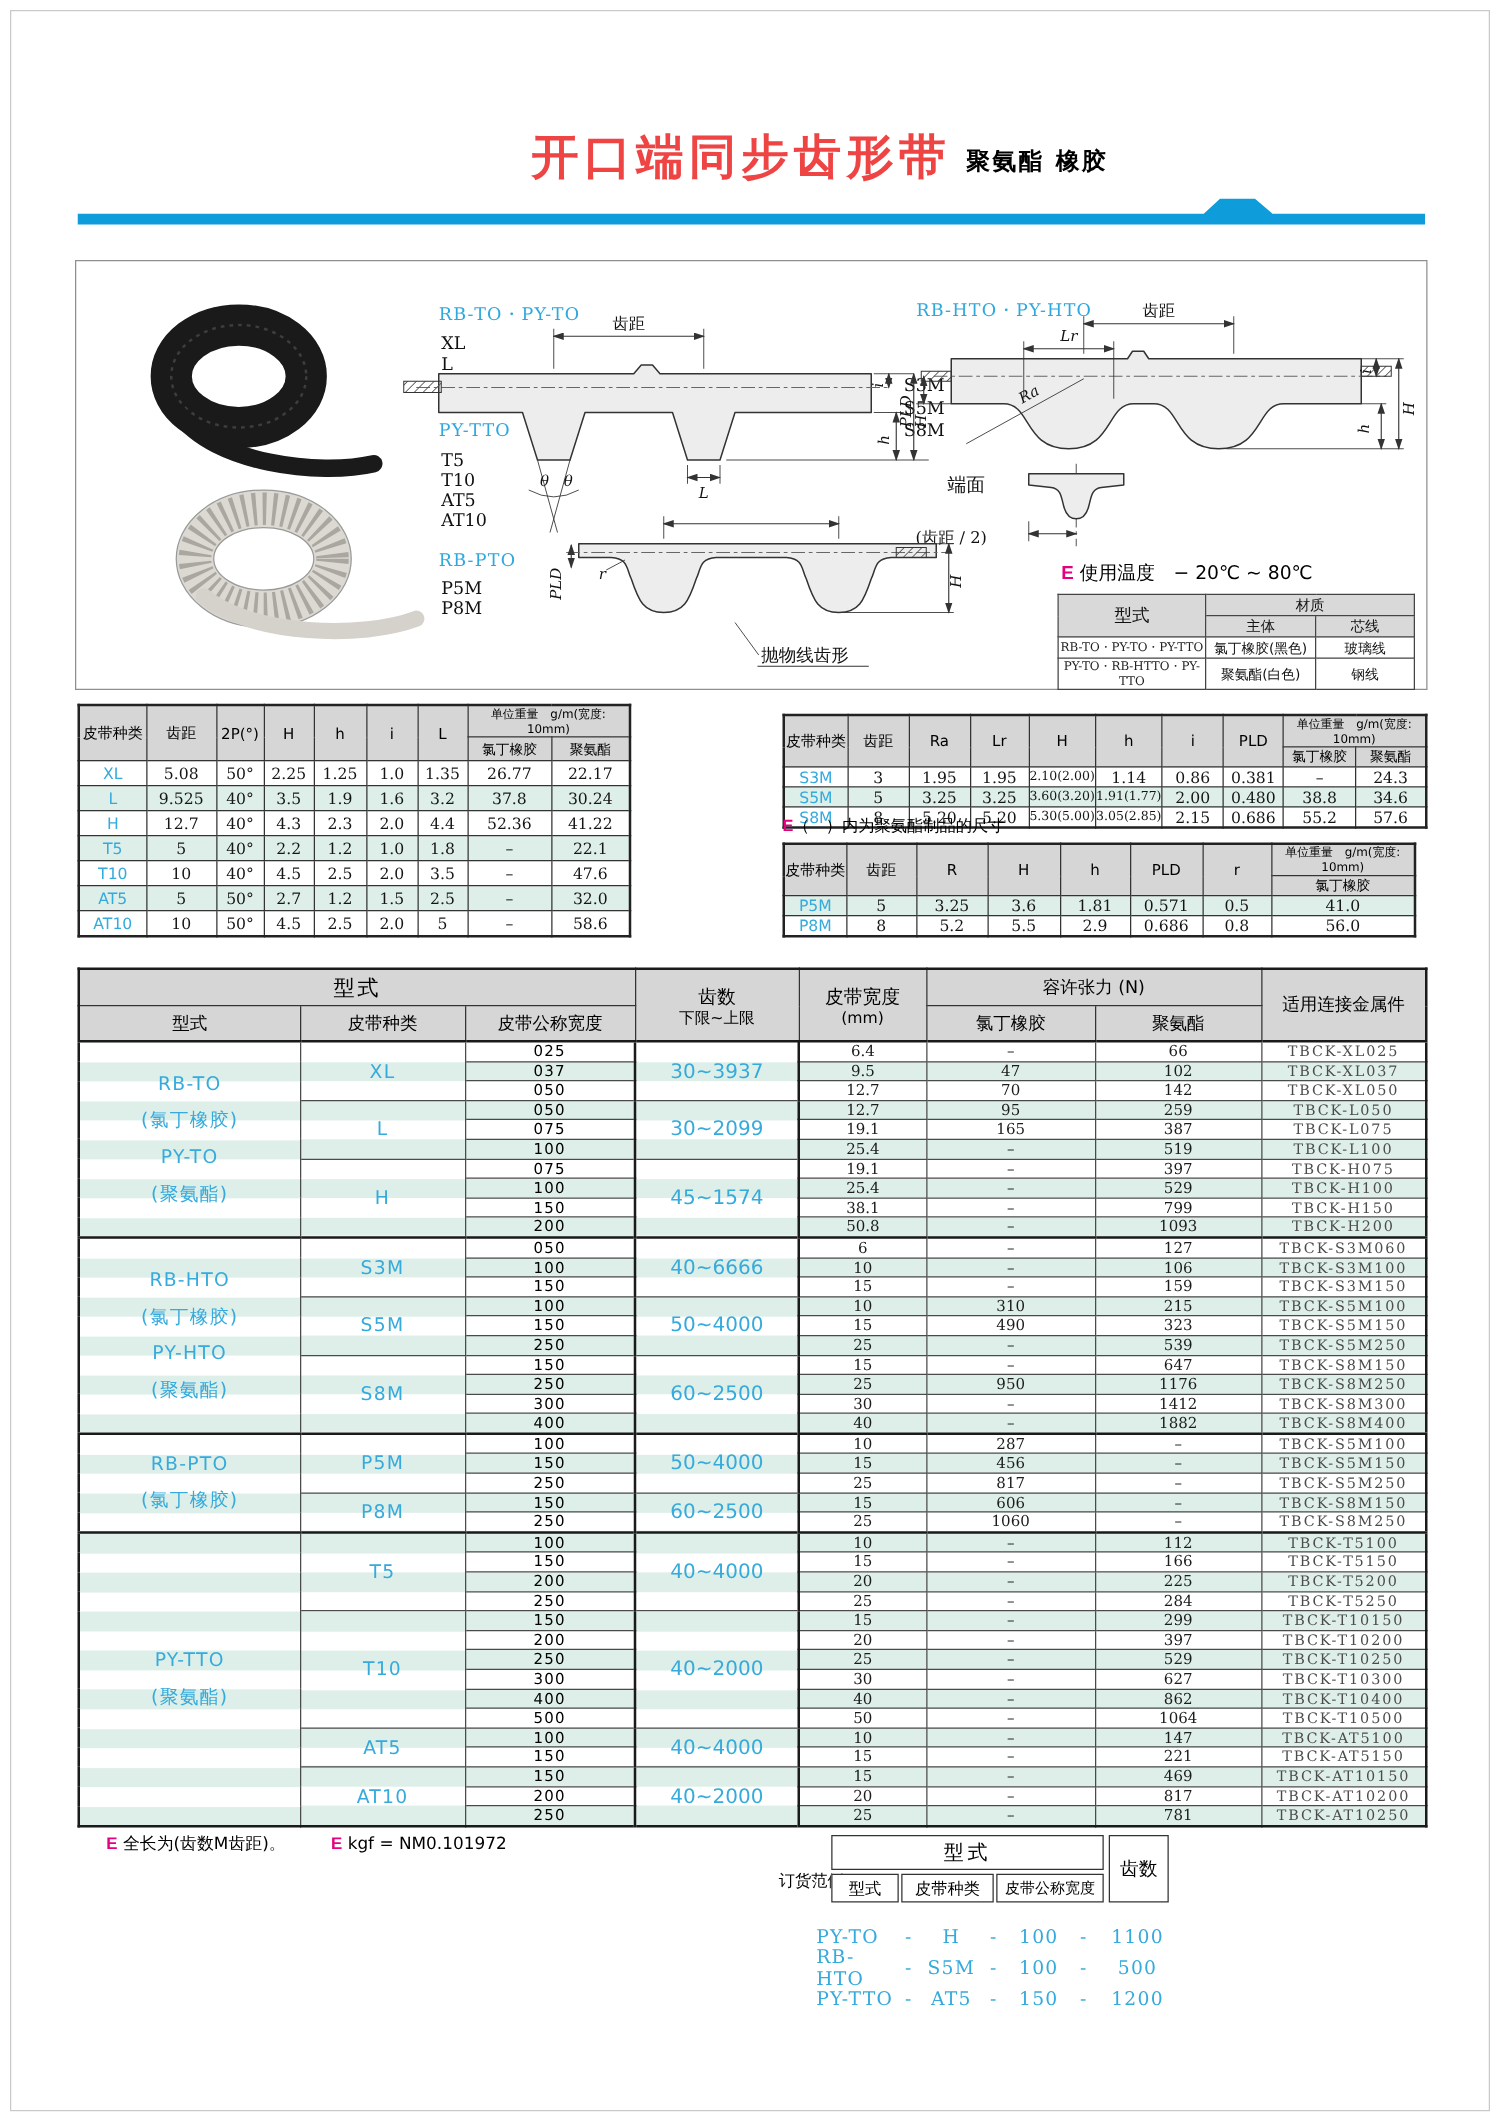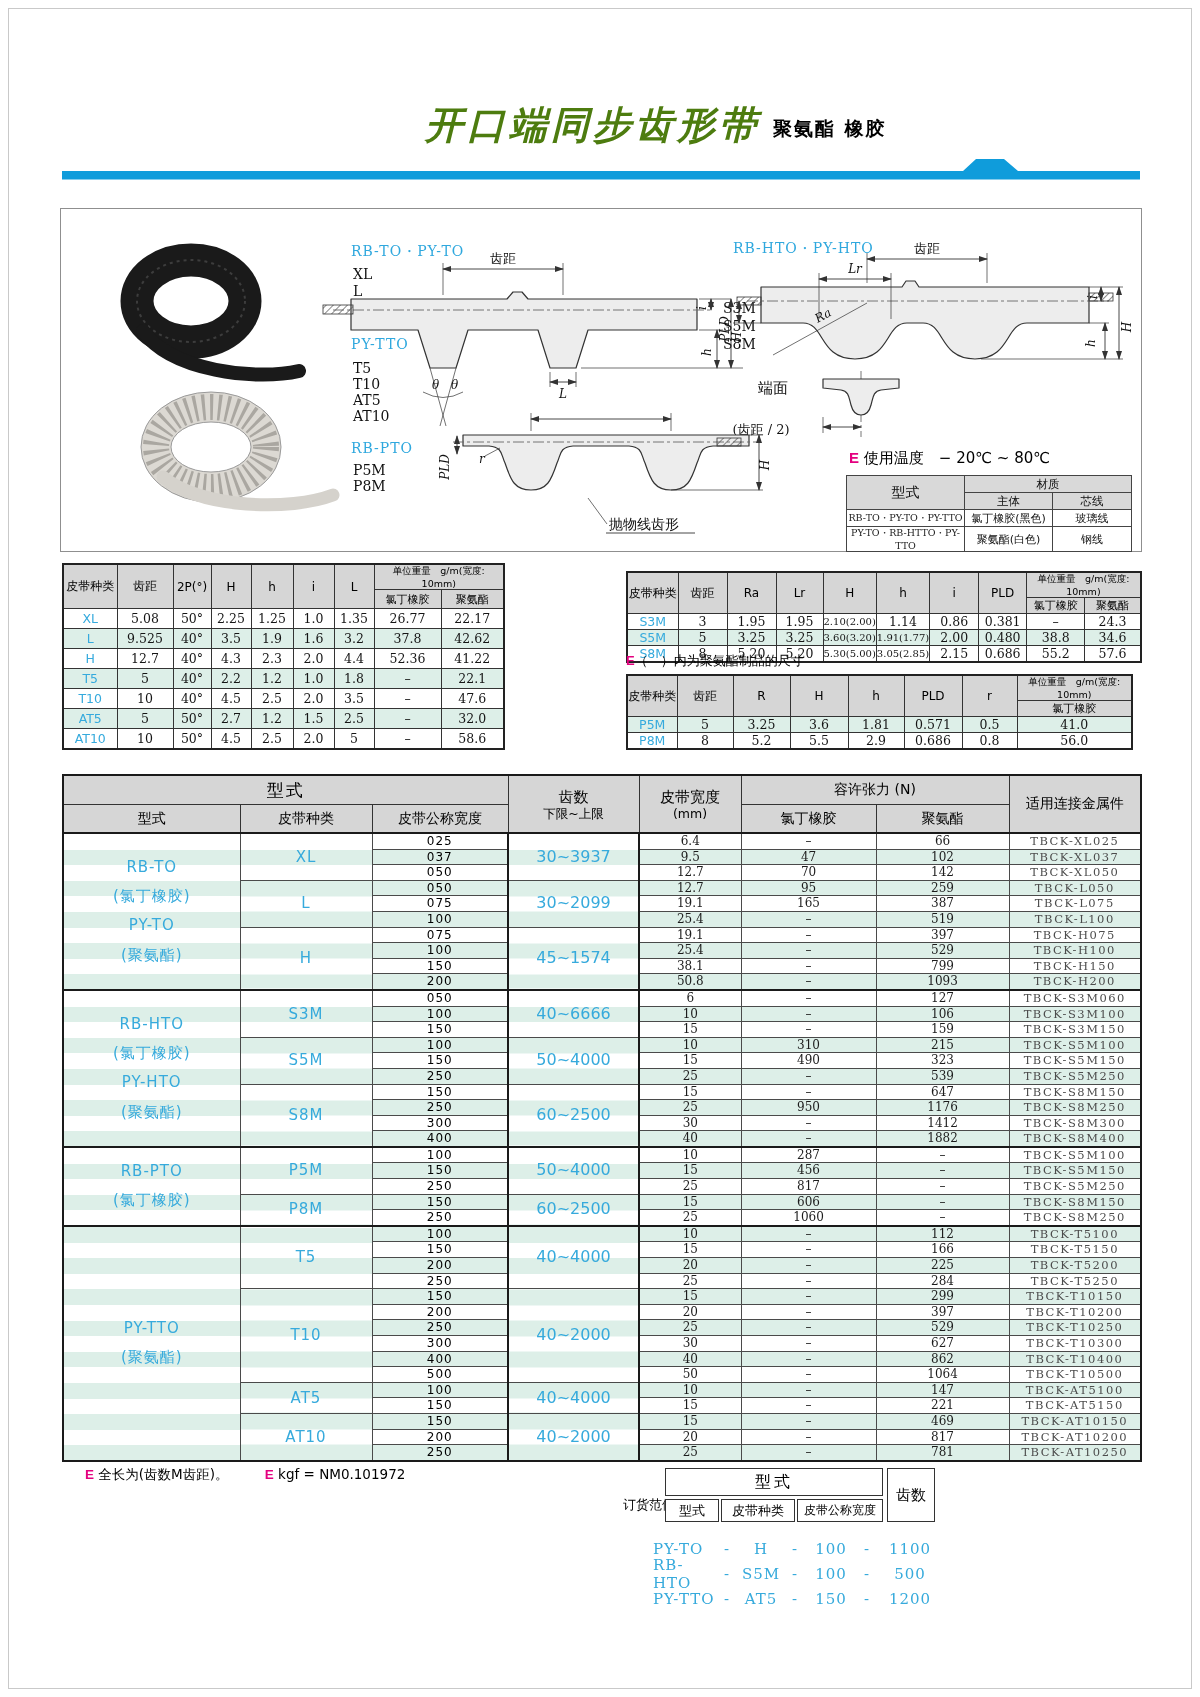--- a/index.html
+++ b/index.html
@@ -2,21 +2,21 @@
 <html><head>
 <meta charset="utf-8">
 <style>
   html,body{margin:0;padding:0;background:#fff;}
   body{width:1200px;height:1697px;position:relative;overflow:hidden;
        font-family:"DejaVu Sans",sans-serif;color:#111;}
   #page-frame{position:absolute;inset:8px;border:1px solid #c9c9c9;pointer-events:none;}
 
   
   #title-block{position:absolute;left:425px;top:106px;display:flex;align-items:flex-end;gap:12px;}
-  #main-title{font-size:38px;font-weight:bold;letter-spacing:4px;line-height:1;color:#4d7c0f;font-style:italic;}
+  #main-title{font-size:38px;font-weight:bold;letter-spacing:4px;line-height:1;color:#ef4444;}
   #sub-title{font-size:19px;font-weight:bold;letter-spacing:2px;padding-bottom:2px;color:#000;}
   #blue-rule{position:absolute;left:62px;top:158px;}
 
   
   #figure-box{position:absolute;left:60px;top:208px;width:1080px;height:342px;border:1px solid #8f8f8f;background:#fff;}
   #figure-svg{position:absolute;left:0;top:0;}
   #figure-svg text{font-family:"DejaVu Serif",serif;}
   .cy{fill:#2fa8de;font-family:"DejaVu Sans",sans-serif;font-size:14px;letter-spacing:1px;}
   .it{font-size:14px;fill:#111;}
   .dim{font-size:13px;fill:#111;font-family:"DejaVu Sans",sans-serif;}
@@ -300,21 +300,21 @@
       </tr>
       <tr class="g">
         <td class="bn">L</td>
         <td>9.525</td>
         <td>40°</td>
         <td>3.5</td>
         <td>1.9</td>
         <td>1.6</td>
         <td>3.2</td>
         <td>37.8</td>
-        <td>42.62</td>
+        <td>30.24</td>
       </tr>
       <tr>
         <td class="bn">H</td>
         <td>12.7</td>
         <td>40°</td>
         <td>4.3</td>
         <td>2.3</td>
         <td>2.0</td>
         <td>4.4</td>
         <td>52.36</td>

